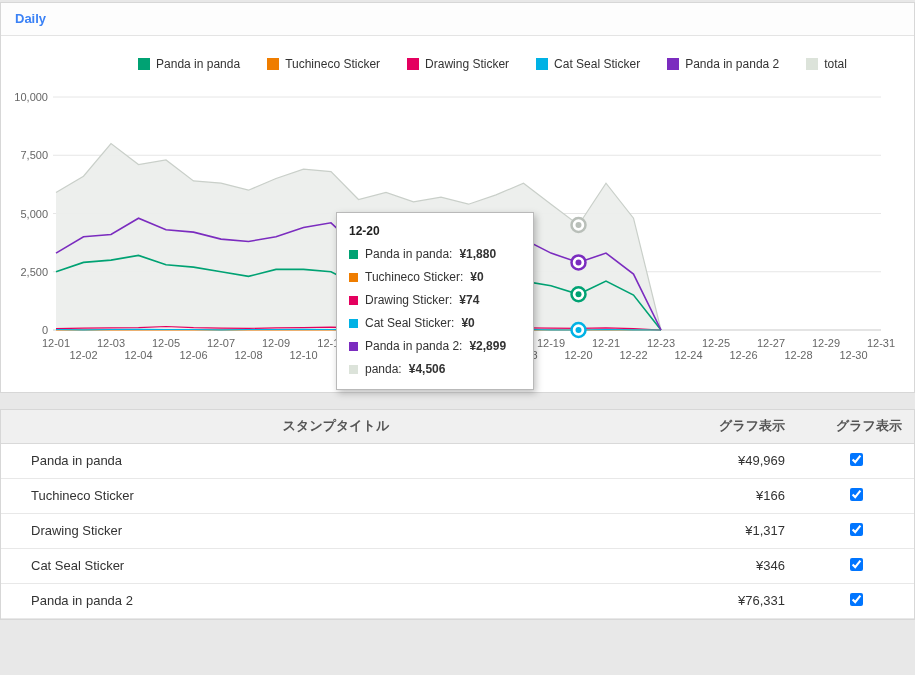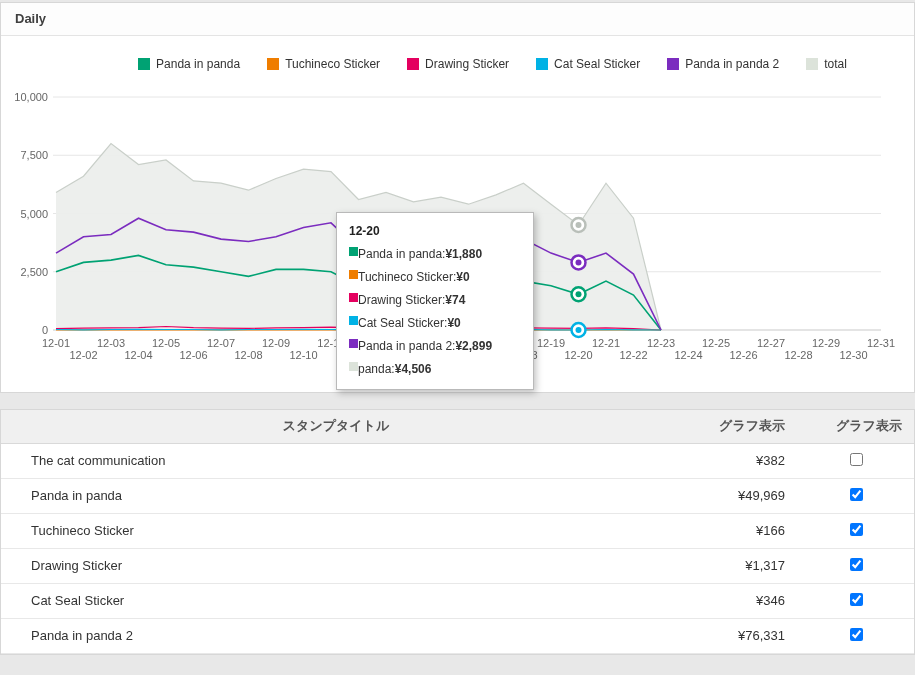--- a/index.html
+++ b/index.html
@@ -3,42 +3,42 @@
 <meta charset="utf-8">
 <style>
   * { margin:0; padding:0; box-sizing:border-box; }
   html,body { width:915px; height:675px; overflow:hidden; }
   body { background:#e8e8e8; font-family:"Liberation Sans", sans-serif; padding-top:2px; }
 
   .panel { background:#fff; border:1px solid #d7d7d7; }
 
   .panel-header {
     padding:8px 14px 9px;
-    font-size:13px; font-weight:bold; color:#404040;
+    font-size:13px; font-weight:bold; color:#3b82f6;
     background:#fdfdfd;
     border-bottom:1px solid #e4e4e4;
   }
 
   .chart-section { position:relative; padding:18px 0 8px; height:356px; }
 
   .legend { display:flex; justify-content:center; gap:27px; font-size:12px; color:#333;
             margin:0 0 14px 70px; height:20px; align-items:center; }
   .legend-item { display:flex; align-items:center; gap:6px; cursor:pointer; }
   .swatch { width:12px; height:12px; display:inline-block; flex:0 0 auto; }
 
   #chart-svg { display:block; }
 
   .tooltip {
     position:absolute; left:335px; top:176px; width:198px;
     background:#fff; border:1px solid #b9b9b9;
     box-shadow:2px 3px 7px rgba(0,0,0,.25);
     padding:11px 12px 13px; font-size:12px; color:#333; z-index:5;
   }
   .tooltip-title { font-weight:bold; color:#222; margin-bottom:4px; }
-  .tooltip-row { display:flex; gap:0; margin-top:9px; }
+  .tooltip-row { display:flex; align-items:center; gap:7px; margin-top:9px; }
   .tooltip-row .swatch { width:9px; height:9px; }
   .tooltip-value { font-weight:bold; }
 
   .table-panel { margin-top:16px; }
   table { width:100%; border-collapse:collapse; font-size:13px; color:#333; }
   col.c-title { width:auto; }
   col.c-amount { width:165px; }
   col.c-graph { width:115px; }
   thead th {
     background:#f0f0f0; color:#555; font-weight:bold; font-size:13px;
@@ -190,25 +190,20 @@
       </colgroup>
     <thead>
       <tr>
         <th class="col-title">スタンプタイトル</th>
         <th class="col-amount">グラフ表示</th>
         <th class="col-graph">グラフ表示</th>
       </tr>
     </thead>
     <tbody>
         <tr>
-          <td class="cell-title">The cat communication</td>
-          <td class="cell-amount">¥382</td>
-          <td class="cell-graph"><input type="checkbox" style=""></td>
-        </tr>
-        <tr>
           <td class="cell-title">Panda in panda</td>
           <td class="cell-amount">¥49,969</td>
           <td class="cell-graph"><input type="checkbox" checked="" style=""></td>
         </tr>
         <tr>
           <td class="cell-title">Tuchineco Sticker</td>
           <td class="cell-amount">¥166</td>
           <td class="cell-graph"><input type="checkbox" checked="" style=""></td>
         </tr>
         <tr>

